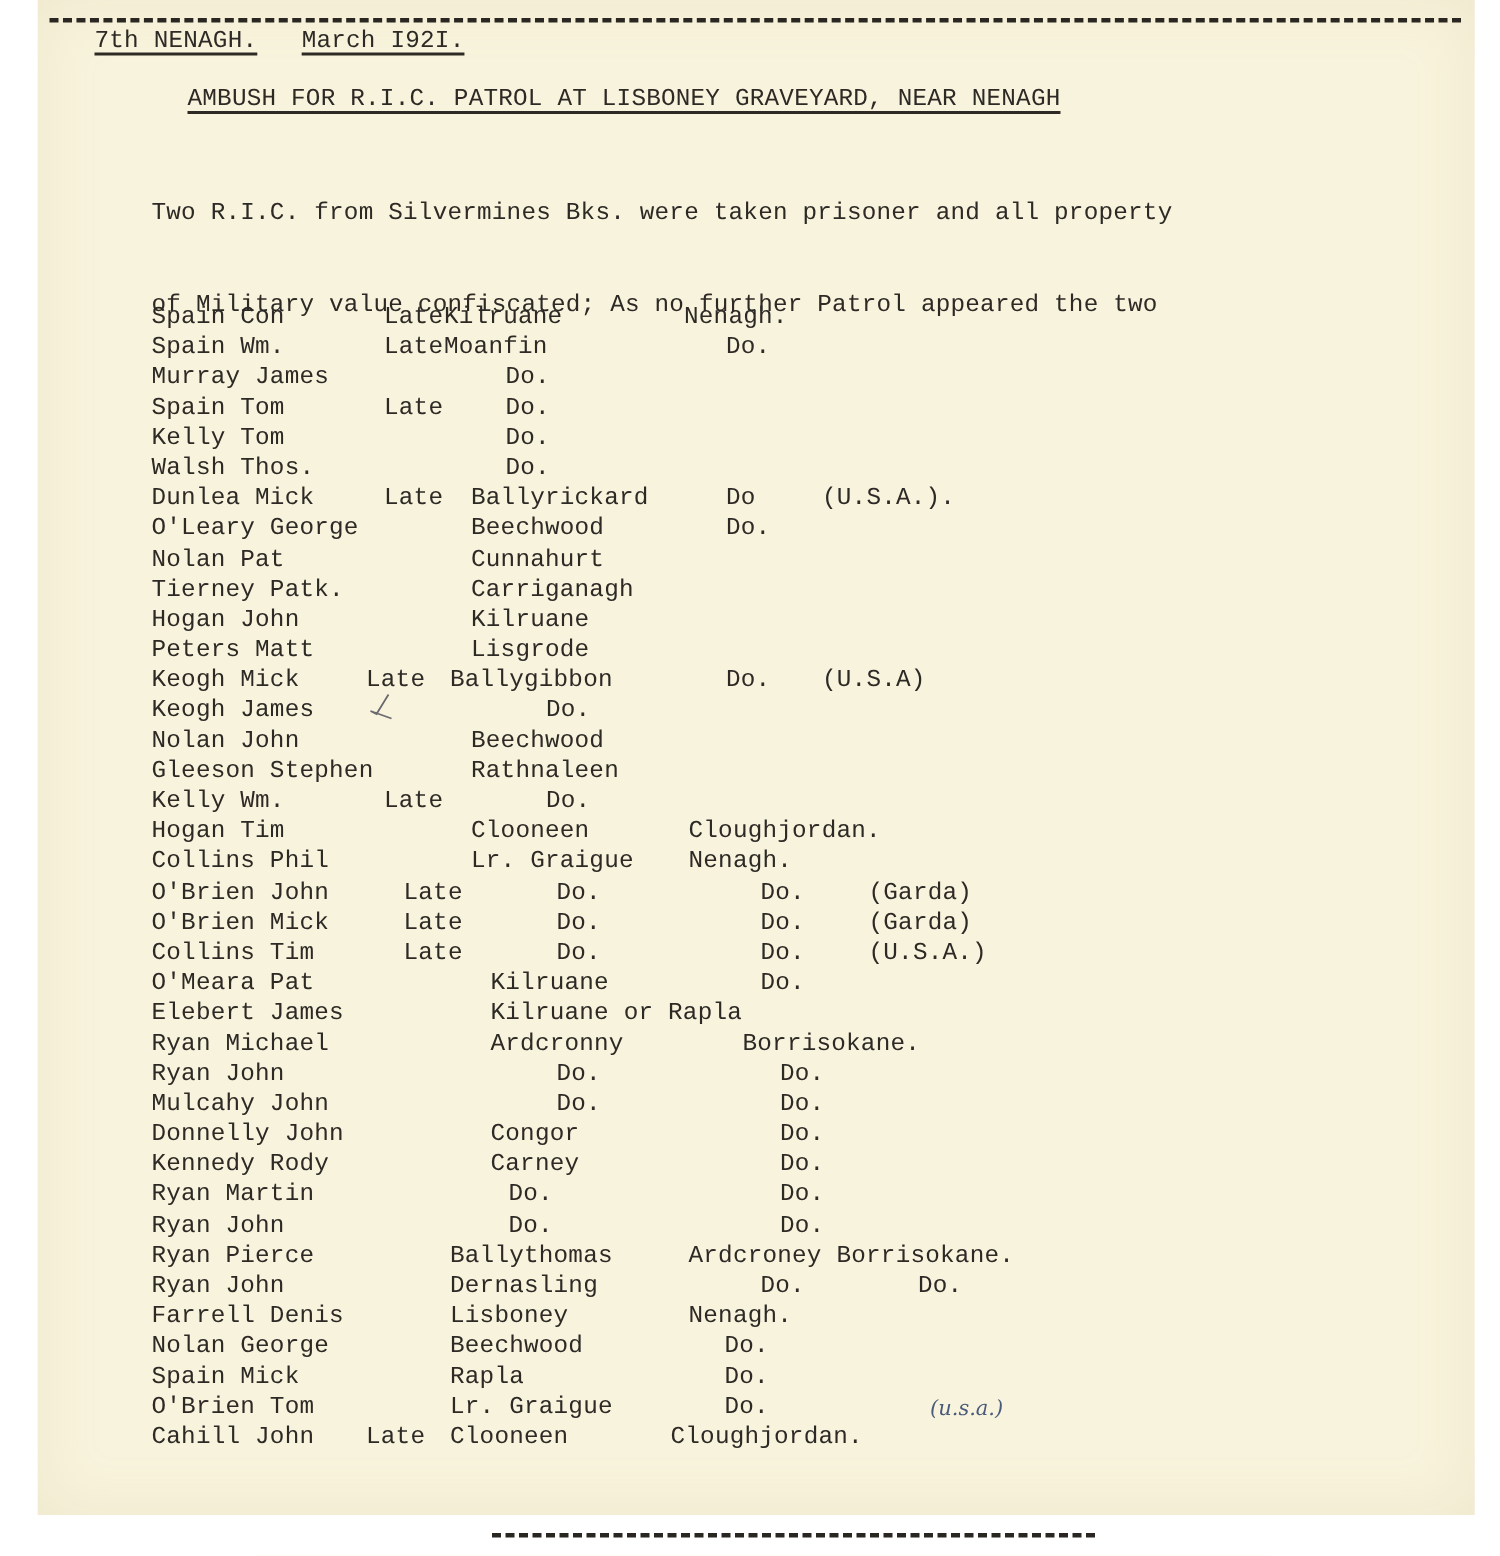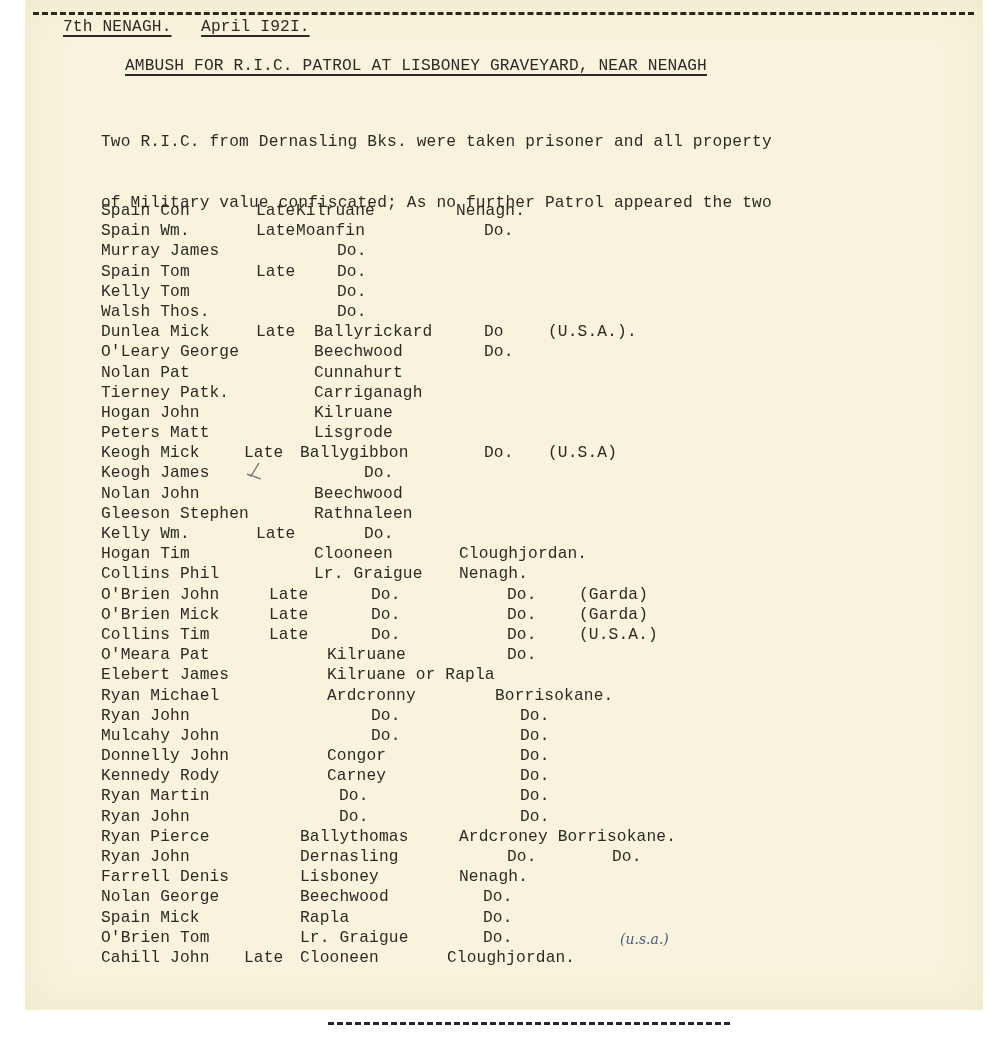--- a/index.html
+++ b/index.html
@@ -34,26 +34,26 @@
   }
   .tick { position: absolute; left: 245px; top: 462px; width: 22px; height: 20px; }
 </style>
 </head>
 <body>
 
 <div class="paper"></div>
 
 <div class="dashrule" style="left:33px; top:12px; width:941px;"></div>
 
-<div class="tw hdr"><span>7th NENAGH.</span>   <span>April I92I.</span></div>
+<div class="tw hdr"><span>7th NENAGH.</span>   <span>March I92I.</span></div>
 
 <div class="tw title">AMBUSH FOR R.I.C. PATROL AT LISBONEY GRAVEYARD, NEAR NENAGH</div>
 
 <div class="tw para">
-  <div>Two R.I.C. from Dernasling Bks. were taken prisoner and all property</div>
+  <div>Two R.I.C. from Silvermines Bks. were taken prisoner and all property</div>
   <div>of Military value confiscated; As no further Patrol appeared the two</div>
 </div>
 
 <div class="tw roster" id="roster"><div class="row"><span style="left: 0px;">Spain Con</span><span style="left: 155px;">Late</span><span style="left: 195px;">Kilruane</span><span style="left: 355px;">Nenagh.</span><span style="left: 0px;"></span></div><div class="row"><span style="left: 0px;">Spain Wm.</span><span style="left: 155px;">Late</span><span style="left: 195px;">Moanfin</span><span style="left: 383px;">Do.</span><span style="left: 0px;"></span></div><div class="row"><span style="left: 0px;">Murray James</span><span style="left: 0px;"></span><span style="left: 236px;">Do.</span><span style="left: 0px;"></span><span style="left: 0px;"></span></div><div class="row"><span style="left: 0px;">Spain Tom</span><span style="left: 155px;">Late</span><span style="left: 236px;">Do.</span><span style="left: 0px;"></span><span style="left: 0px;"></span></div><div class="row"><span style="left: 0px;">Kelly Tom</span><span style="left: 0px;"></span><span style="left: 236px;">Do.</span><span style="left: 0px;"></span><span style="left: 0px;"></span></div><div class="row"><span style="left: 0px;">Walsh Thos.</span><span style="left: 0px;"></span><span style="left: 236px;">Do.</span><span style="left: 0px;"></span><span style="left: 0px;"></span></div><div class="row"><span style="left: 0px;">Dunlea Mick</span><span style="left: 155px;">Late</span><span style="left: 213px;">Ballyrickard</span><span style="left: 383px;">Do</span><span style="left: 447px;">(U.S.A.).</span></div><div class="row"><span style="left: 0px;">O'Leary George</span><span style="left: 0px;"></span><span style="left: 213px;">Beechwood</span><span style="left: 383px;">Do.</span><span style="left: 0px;"></span></div><div class="row"><span style="left: 0px;">Nolan Pat</span><span style="left: 0px;"></span><span style="left: 213px;">Cunnahurt</span><span style="left: 0px;"></span><span style="left: 0px;"></span></div><div class="row"><span style="left: 0px;">Tierney Patk.</span><span style="left: 0px;"></span><span style="left: 213px;">Carriganagh</span><span style="left: 0px;"></span><span style="left: 0px;"></span></div><div class="row"><span style="left: 0px;">Hogan John</span><span style="left: 0px;"></span><span style="left: 213px;">Kilruane</span><span style="left: 0px;"></span><span style="left: 0px;"></span></div><div class="row"><span style="left: 0px;">Peters Matt</span><span style="left: 0px;"></span><span style="left: 213px;">Lisgrode</span><span style="left: 0px;"></span><span style="left: 0px;"></span></div><div class="row"><span style="left: 0px;">Keogh Mick</span><span style="left: 143px;">Late</span><span style="left: 199px;">Ballygibbon</span><span style="left: 383px;">Do.</span><span style="left: 447px;">(U.S.A)</span></div><div class="row"><span style="left: 0px;">Keogh James</span><span style="left: 0px;"></span><span style="left: 263px;">Do.</span><span style="left: 0px;"></span><span style="left: 0px;"></span></div><div class="row"><span style="left: 0px;">Nolan John</span><span style="left: 0px;"></span><span style="left: 213px;">Beechwood</span><span style="left: 0px;"></span><span style="left: 0px;"></span></div><div class="row"><span style="left: 0px;">Gleeson Stephen</span><span style="left: 0px;"></span><span style="left: 213px;">Rathnaleen</span><span style="left: 0px;"></span><span style="left: 0px;"></span></div><div class="row"><span style="left: 0px;">Kelly Wm.</span><span style="left: 155px;">Late</span><span style="left: 263px;">Do.</span><span style="left: 0px;"></span><span style="left: 0px;"></span></div><div class="row"><span style="left: 0px;">Hogan Tim</span><span style="left: 0px;"></span><span style="left: 213px;">Clooneen</span><span style="left: 358px;">Cloughjordan.</span><span style="left: 0px;"></span></div><div class="row"><span style="left: 0px;">Collins Phil</span><span style="left: 0px;"></span><span style="left: 213px;">Lr. Graigue</span><span style="left: 358px;">Nenagh.</span><span style="left: 0px;"></span></div><div class="row"><span style="left: 0px;">O'Brien John</span><span style="left: 168px;">Late</span><span style="left: 270px;">Do.</span><span style="left: 406px;">Do.</span><span style="left: 478px;">(Garda)</span></div><div class="row"><span style="left: 0px;">O'Brien Mick</span><span style="left: 168px;">Late</span><span style="left: 270px;">Do.</span><span style="left: 406px;">Do.</span><span style="left: 478px;">(Garda)</span></div><div class="row"><span style="left: 0px;">Collins Tim</span><span style="left: 168px;">Late</span><span style="left: 270px;">Do.</span><span style="left: 406px;">Do.</span><span style="left: 478px;">(U.S.A.)</span></div><div class="row"><span style="left: 0px;">O'Meara Pat</span><span style="left: 0px;"></span><span style="left: 226px;">Kilruane</span><span style="left: 406px;">Do.</span><span style="left: 0px;"></span></div><div class="row"><span style="left: 0px;">Elebert James</span><span style="left: 0px;"></span><span style="left: 226px;">Kilruane or Rapla</span><span style="left: 0px;"></span><span style="left: 0px;"></span></div><div class="row"><span style="left: 0px;">Ryan Michael</span><span style="left: 0px;"></span><span style="left: 226px;">Ardcronny</span><span style="left: 394px;">Borrisokane.</span><span style="left: 0px;"></span></div><div class="row"><span style="left: 0px;">Ryan John</span><span style="left: 0px;"></span><span style="left: 270px;">Do.</span><span style="left: 419px;">Do.</span><span style="left: 0px;"></span></div><div class="row"><span style="left: 0px;">Mulcahy John</span><span style="left: 0px;"></span><span style="left: 270px;">Do.</span><span style="left: 419px;">Do.</span><span style="left: 0px;"></span></div><div class="row"><span style="left: 0px;">Donnelly John</span><span style="left: 0px;"></span><span style="left: 226px;">Congor</span><span style="left: 419px;">Do.</span><span style="left: 0px;"></span></div><div class="row"><span style="left: 0px;">Kennedy Rody</span><span style="left: 0px;"></span><span style="left: 226px;">Carney</span><span style="left: 419px;">Do.</span><span style="left: 0px;"></span></div><div class="row"><span style="left: 0px;">Ryan Martin</span><span style="left: 0px;"></span><span style="left: 238px;">Do.</span><span style="left: 419px;">Do.</span><span style="left: 0px;"></span></div><div class="row"><span style="left: 0px;">Ryan John</span><span style="left: 0px;"></span><span style="left: 238px;">Do.</span><span style="left: 419px;">Do.</span><span style="left: 0px;"></span></div><div class="row"><span style="left: 0px;">Ryan Pierce</span><span style="left: 0px;"></span><span style="left: 199px;">Ballythomas</span><span style="left: 358px;">Ardcroney Borrisokane.</span><span style="left: 0px;"></span></div><div class="row"><span style="left: 0px;">Ryan John</span><span style="left: 0px;"></span><span style="left: 199px;">Dernasling</span><span style="left: 406px;">Do.</span><span style="left: 511px;">Do.</span></div><div class="row"><span style="left: 0px;">Farrell Denis</span><span style="left: 0px;"></span><span style="left: 199px;">Lisboney</span><span style="left: 358px;">Nenagh.</span><span style="left: 0px;"></span></div><div class="row"><span style="left: 0px;">Nolan George</span><span style="left: 0px;"></span><span style="left: 199px;">Beechwood</span><span style="left: 382px;">Do.</span><span style="left: 0px;"></span></div><div class="row"><span style="left: 0px;">Spain Mick</span><span style="left: 0px;"></span><span style="left: 199px;">Rapla</span><span style="left: 382px;">Do.</span><span style="left: 0px;"></span></div><div class="row"><span style="left: 0px;">O'Brien Tom</span><span style="left: 0px;"></span><span style="left: 199px;">Lr. Graigue</span><span style="left: 382px;">Do.</span><span style="left: 0px;"></span></div><div class="row"><span style="left: 0px;">Cahill John</span><span style="left: 143px;">Late</span><span style="left: 199px;">Clooneen</span><span style="left: 346px;">Cloughjordan.</span><span style="left: 0px;"></span></div></div>
 
 <svg class="tick" viewBox="0 0 22 20">
   <path d="M14 1 L6 14 L2 12 L16 17" fill="none" stroke="#6a6a70" stroke-width="1.2"></path>
 </svg>
 
 <div class="hand">(u.s.a.)</div>

